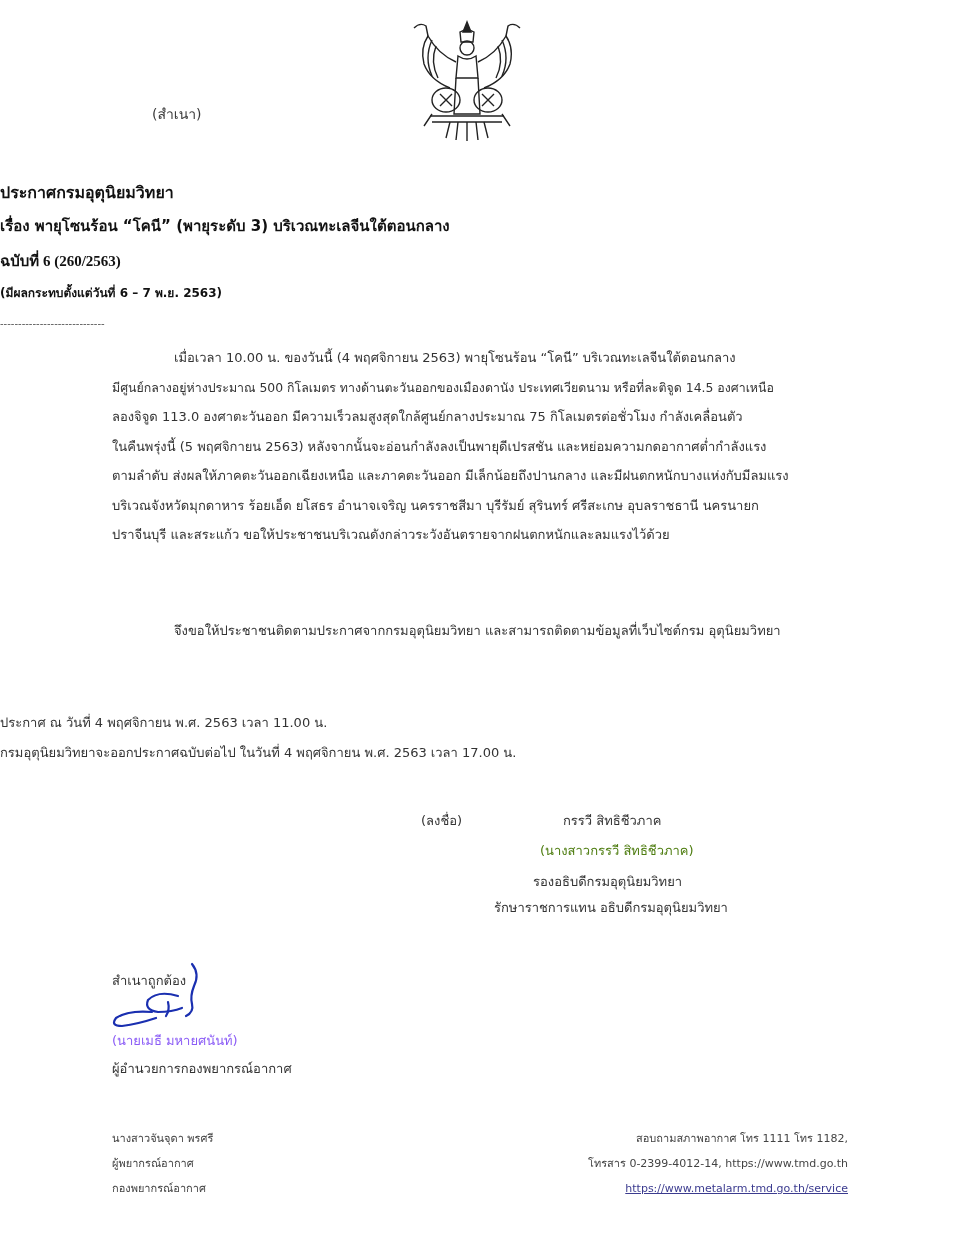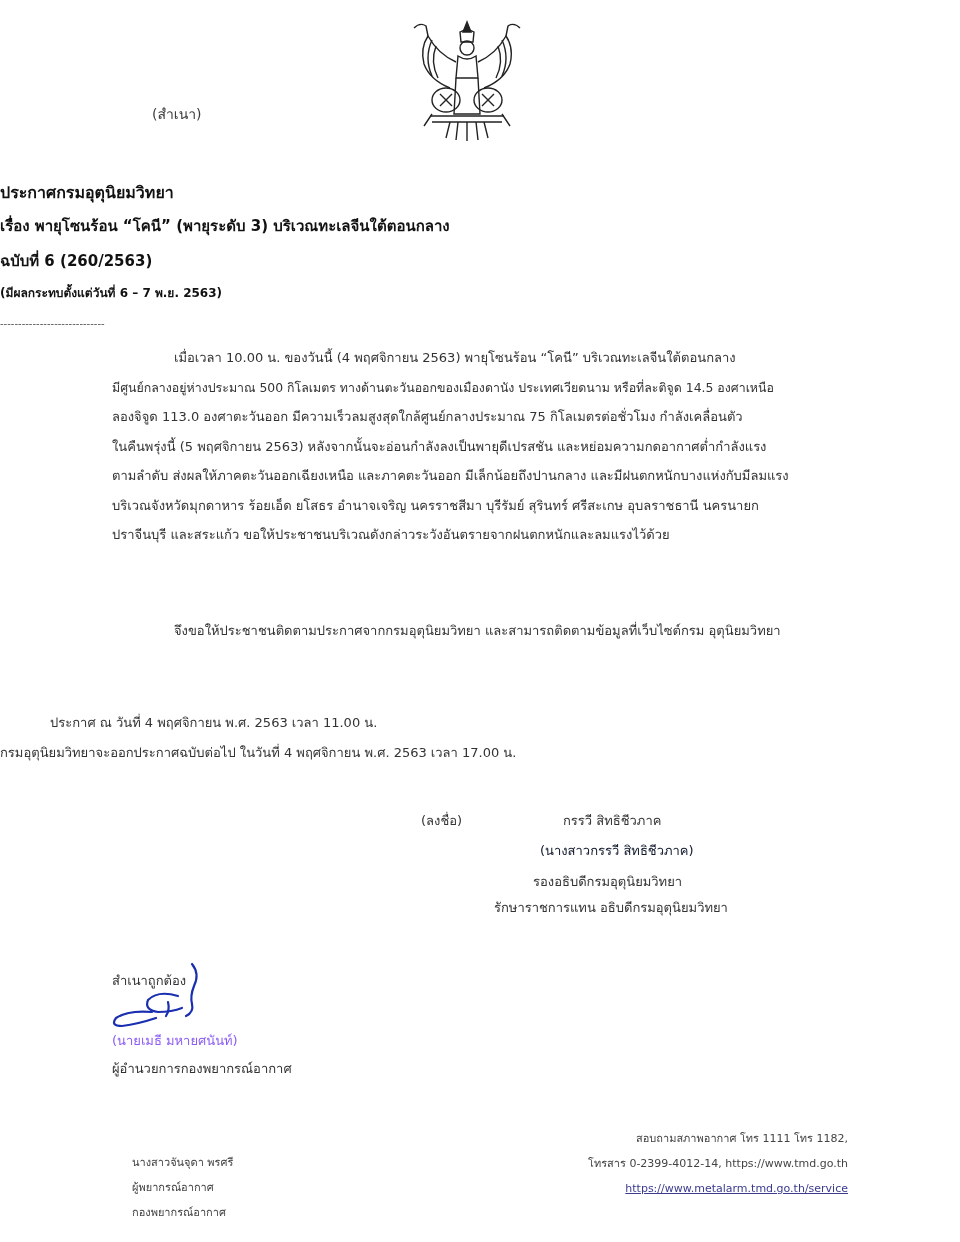--- a/index.html
+++ b/index.html
@@ -4,39 +4,39 @@
 <style>
   * { margin: 0; padding: 0; box-sizing: border-box; }
   html, body { width: 960px; height: 1242px; background: #ffffff; overflow: hidden; }
   body { position: relative; font-family: "DejaVu Sans", "Liberation Sans", sans-serif; color: #2a2a2a; }
   .abs { position: absolute; }
   .copy-mark { left: 112px; top: 103px; font-size: 14px; color: #3a3a3a; margin-left: 40px; }
   .emblem { left: 410px; top: 18px; width: 114px; height: 124px; }
   .center { left: 0; width: 960px; text-align: left; }
   .h-title { top: 180px; font-size: 16px; font-weight: bold; color: #111; }
   .h-subject { top: 214px; font-size: 15px; font-weight: bold; color: #111; }
-  .h-issue { top: 249px; font-size: 15px; color: #111; font-weight: bold; }
+  .h-issue { top: 249px; font-size: 15px; color: #111; font-weight: bold; font-family: Liberation Serif, serif; }
   .h-effect { top: 283px; font-size: 12px; font-weight: bold; color: #111; }
   .divider { top: 318px; font-size: 10px; color: #555; letter-spacing: 0px; }
   .para { left: 112px; width: 736px; font-size: 13px; line-height: 29.5px; color: #333; text-align: justify; }
   .para .line { display: block; white-space: nowrap; overflow: hidden; }
   .p1 { top: 343px; }
   .p2 { top: 616px; }
   .indent { padding-left: 62px; }
   .announce { top: 708px; font-size: 13px; color: #333; line-height: 30px; }
   .sig-label { left: 421px; top: 810px; font-size: 13px; color: #333; }
   .sig-name { left: 563px; top: 810px; font-size: 13px; color: #333; }
-  .sig-fullname { left: 540px; top: 840px; font-size: 13px; color: #0f172a; }
+  .sig-fullname { left: 540px; top: 840px; font-size: 13px; color: #4d7c0f; }
   .sig-pos1 { left: 533px; top: 871px; font-size: 13px; color: #333; }
   .sig-pos2 { left: 494px; top: 897px; font-size: 13px; color: #333; }
   .certify { left: 112px; top: 970px; font-size: 13px; color: #333; }
   .signature { left: 108px; top: 960px; width: 100px; height: 72px; }
   .cert-name { left: 112px; top: 1030px; font-size: 13px; color: #8b5cf6; }
   .cert-pos { left: 112px; top: 1058px; font-size: 13px; color: #333; }
-  .foot-left { left: 112px; top: 1150px; font-size: 11px; line-height: 25px; color: #444; margin-left: 20px; }
+  .foot-left { left: 112px; top: 1126px; font-size: 11px; line-height: 25px; color: #444; }
   .foot-right { right: 112px; top: 1126px; font-size: 11px; line-height: 25px; color: #444; text-align: right; }
   .foot-link { color: #3b3b8f; text-decoration: underline; }
 </style>
 </head>
 <body>
 
 <div class="abs copy-mark">(สำเนา)</div>
 
 <svg class="abs emblem" viewBox="0 0 114 124">
   <g fill="none" stroke="#222" stroke-width="1.4">
@@ -76,21 +76,21 @@
   <span class="line">ตามลำดับ ส่งผลให้ภาคตะวันออกเฉียงเหนือ และภาคตะวันออก มีเล็กน้อยถึงปานกลาง และมีฝนตกหนักบางแห่งกับมีลมแรง</span>
   <span class="line">บริเวณจังหวัดมุกดาหาร ร้อยเอ็ด ยโสธร อำนาจเจริญ นครราชสีมา บุรีรัมย์ สุรินทร์ ศรีสะเกษ อุบลราชธานี  นครนายก</span>
   <span class="line">ปราจีนบุรี และสระแก้ว ขอให้ประชาชนบริเวณดังกล่าวระวังอันตรายจากฝนตกหนักและลมแรงไว้ด้วย</span>
 </div>
 
 <div class="abs para p2">
   <span class="line indent">จึงขอให้ประชาชนติดตามประกาศจากกรมอุตุนิยมวิทยา และสามารถติดตามข้อมูลที่เว็บไซต์กรม อุตุนิยมวิทยา</span>
 </div>
 
 <div class="abs center announce">
-  <div style="padding-left:50px">ประกาศ  ณ วันที่ 4 พฤศจิกายน พ.ศ. 2563 เวลา 11.00 น.</div>
+  <div style="">ประกาศ  ณ วันที่ 4 พฤศจิกายน พ.ศ. 2563 เวลา 11.00 น.</div>
   <div>กรมอุตุนิยมวิทยาจะออกประกาศฉบับต่อไป ในวันที่ 4 พฤศจิกายน พ.ศ. 2563 เวลา 17.00 น.</div>
 </div>
 
 <div class="abs sig-label">(ลงชื่อ)</div>
 <div class="abs sig-name">กรรวี สิทธิชีวภาค</div>
 <div class="abs sig-fullname">(นางสาวกรรวี สิทธิชีวภาค)</div>
 <div class="abs sig-pos1">รองอธิบดีกรมอุตุนิยมวิทยา</div>
 <div class="abs sig-pos2">รักษาราชการแทน อธิบดีกรมอุตุนิยมวิทยา</div>
 
 <div class="abs certify">สำเนาถูกต้อง</div>

